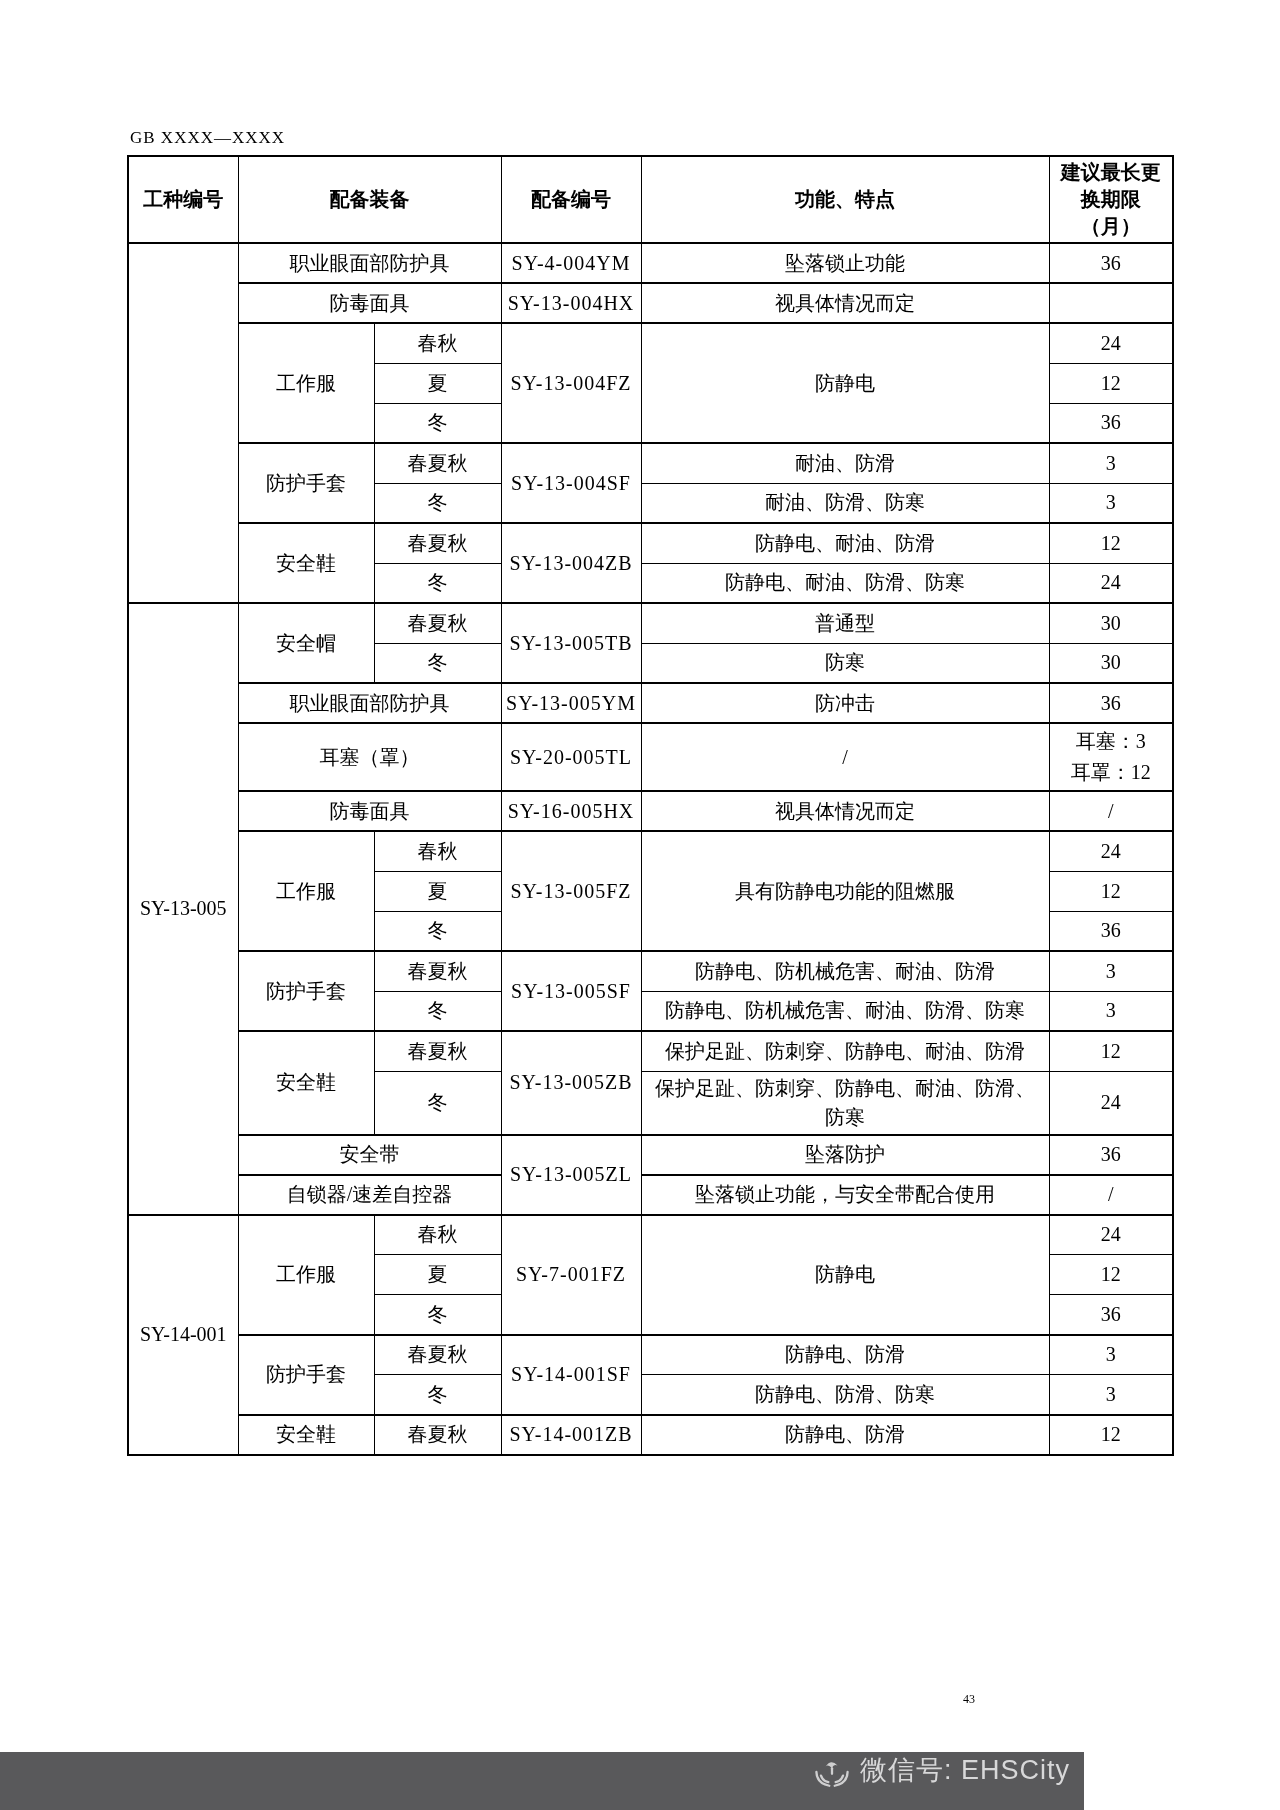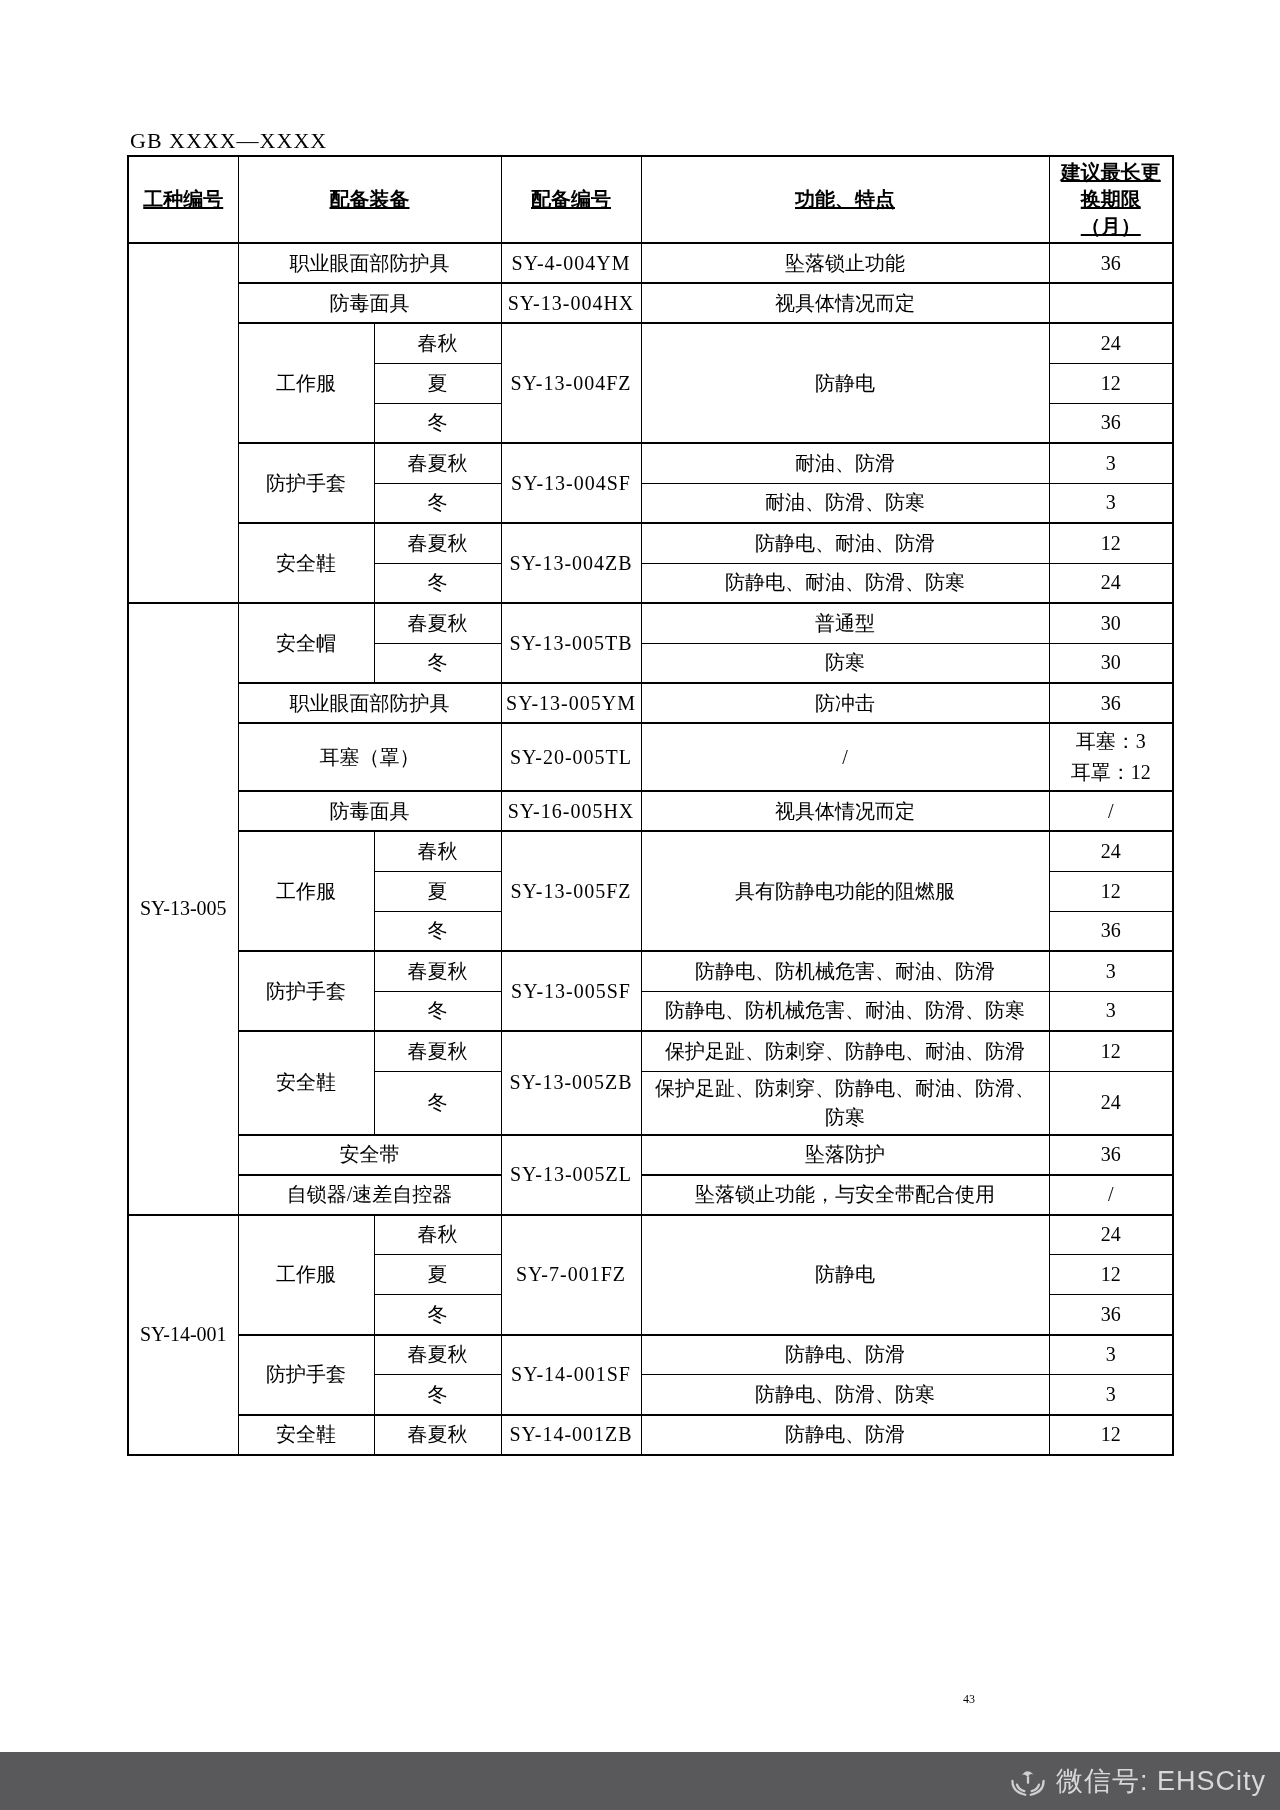--- a/index.html
+++ b/index.html
@@ -1,54 +1,54 @@
 <!DOCTYPE html>
 <html><head>
 <meta charset="utf-8">
 <style>
   html,body{margin:0;padding:0;}
   body{
     width:1280px;height:1810px;position:relative;background:#ffffff;
     font-family:"Liberation Serif","DejaVu Serif",serif;color:#000;overflow:hidden;
   }
   .doc-code{
-    position:absolute;left:130px;top:128px;font-size:22px;letter-spacing:1px;
+    position:absolute;left:130px;top:128px;font-size:17px;letter-spacing:1px;
   }
   table.ppe{
     position:absolute;left:127px;top:155px;width:1045px;
     border-collapse:collapse;table-layout:fixed;
     border:2px solid #000;
   }
   table.ppe th, table.ppe td{
     border:1px solid #000;
     font-size:20px;
     text-align:center;vertical-align:middle;
     padding:2px 4px;
     overflow:hidden;
     line-height:1.45;
   }
   table.ppe thead th{
-    font-weight:bold;height:58px;border-bottom:2px solid #000;text-decoration:underline;
+    font-weight:bold;height:58px;border-bottom:2px solid #000;
   }
   table.ppe tbody tr{height:40px;}
   table.ppe tbody.section > tr.sec-first > td{border-top:2px solid #000;}
   table.ppe tr.grp > td{border-top:2px solid #000;}
   td.c-func{text-align:left;padding-left:13px;padding-right:6px;}
   td.c-code{letter-spacing:1px;}
   td.c-period{font-size:19px;margin-left:30px;}
   tr.tall{height:66px;padding-left:24px;}
   .two-line span{display:block;line-height:1.55;}
   .hdr-wrap span{display:block;line-height:1.35;}
   .page-number{
     position:absolute;left:963px;top:1692px;font-size:12px;
   }
   .footer-bar{
-    position:absolute;left:0;top:1752px;width:1280px;height:58px;
+    position:absolute;left:0;top:1752px;width:1084px;height:58px;
     background:#59595b;
-    display:flex;align-items:center;justify-content:flex-end;
+    display:flex;justify-content:flex-end;
     padding-right:14px;box-sizing:border-box;gap:6px;
   }
   .footer-text{
     font-family:"Liberation Sans","DejaVu Sans",sans-serif;
     font-size:27px;color:#d8d8d9;letter-spacing:1px;
   }
   .footer-logo{width:44px;height:40px;flex:0 0 auto;}
   .footer-logo path{stroke:#cfcfd0;fill:none;stroke-width:2.5;stroke-linecap:round;}
   .footer-logo .solid{fill:#cfcfd0;stroke:none;}
 </style>

